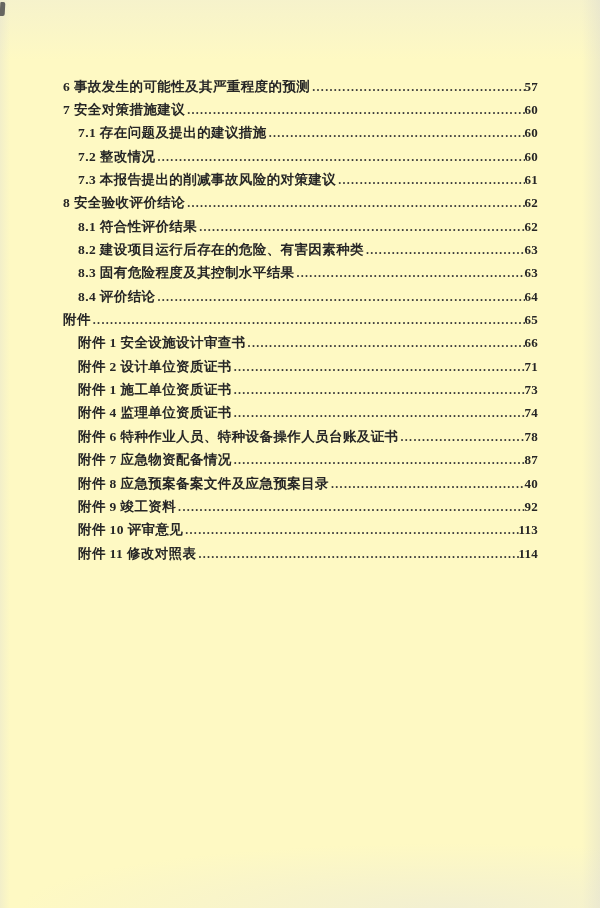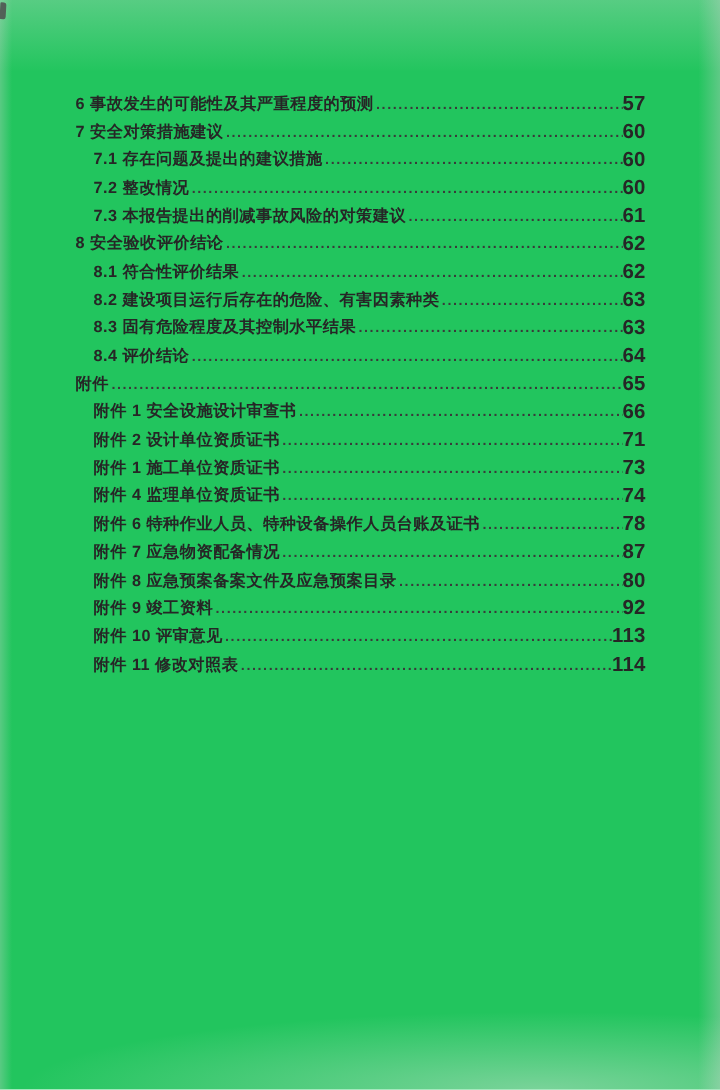--- a/index.html
+++ b/index.html
@@ -4,23 +4,23 @@
 <style>
   html, body {
     margin: 0;
     padding: 0;
     background: #ffffff;
   }
   .page {
     position: relative;
     width: 600px;
     height: 908px;
-    background: #22c55e;
+    background: #fef9c3;
     overflow: hidden;
-    font-family: Liberation Sans, sans-serif;
+    font-family: Liberation Serif, serif;
     color: #262626;
   }
   
   .shade-top {
     position: absolute; left: 0; top: 0; right: 0; height: 60px;
     background: linear-gradient(180deg, rgba(225,225,225,.28), rgba(255,255,255,0));
     pointer-events: none;
   }
   .shade-right {
     position: absolute; top: 0; bottom: 0; right: 0; width: 18px;
@@ -77,21 +77,21 @@
     content: "..................................................................................................................................................................................";
     font-size: 12px;
     font-weight: bold;
     letter-spacing: 1.3px;
     position: absolute;
     left: 0; top: -2px;
     white-space: nowrap;
   }
   .toc-page {
     flex: 0 0 auto;
-    font-size: 17px;
+    font-size: 13px;
     font-weight: bold;
     letter-spacing: .2px;
   }
 </style>
 </head>
 <body>
 
 <div class="page">
   <div class="shade-top"></div>
   <div class="shade-right"></div>
@@ -200,21 +200,21 @@
 
     <div class="toc-row lvl2">
       <span class="toc-label">附件 7 应急物资配备情况</span>
       <span class="toc-leader"></span>
       <span class="toc-page">87</span>
     </div>
 
     <div class="toc-row lvl2">
       <span class="toc-label">附件 8 应急预案备案文件及应急预案目录</span>
       <span class="toc-leader"></span>
-      <span class="toc-page">80</span>
+      <span class="toc-page">40</span>
     </div>
 
     <div class="toc-row lvl2">
       <span class="toc-label">附件 9 竣工资料</span>
       <span class="toc-leader"></span>
       <span class="toc-page">92</span>
     </div>
 
     <div class="toc-row lvl2">
       <span class="toc-label">附件 10 评审意见</span>

